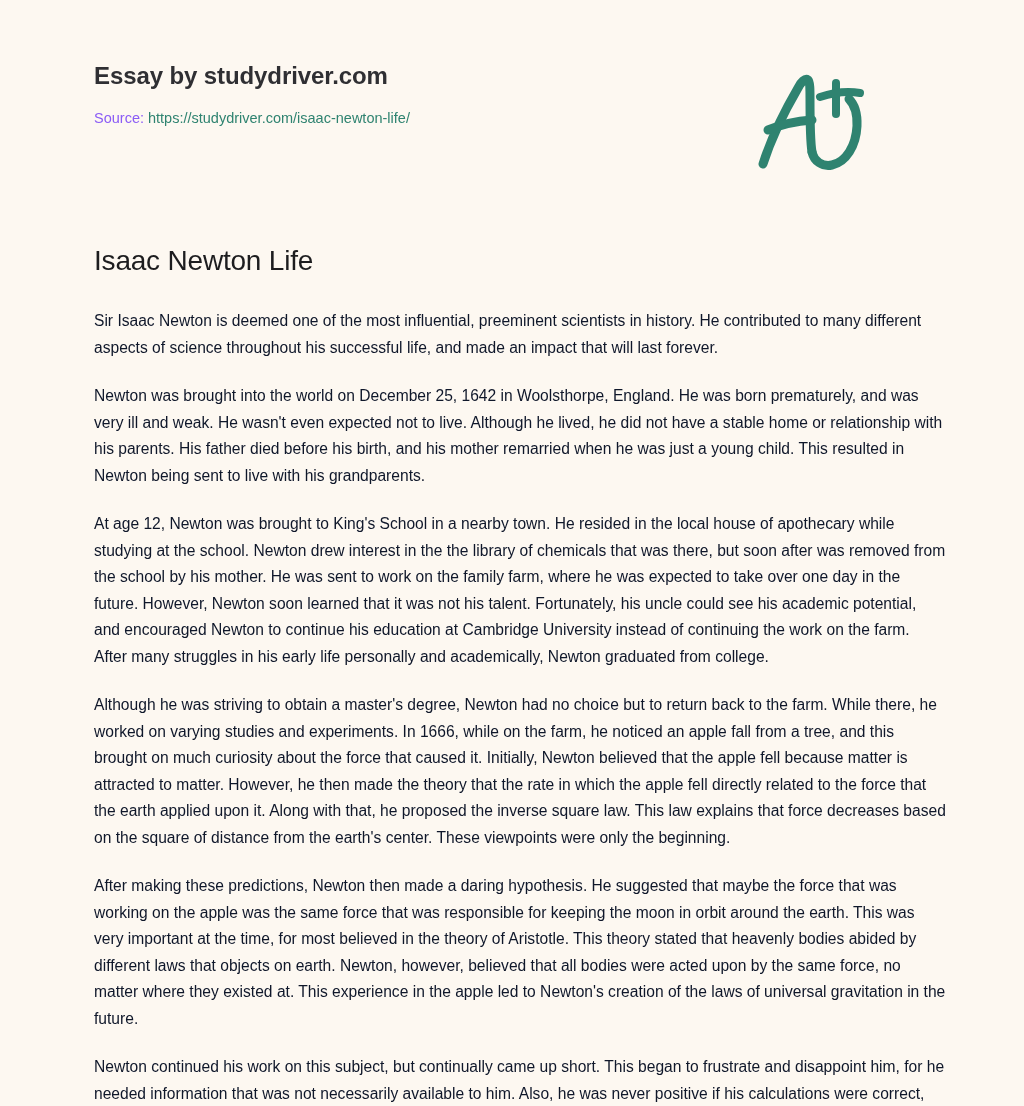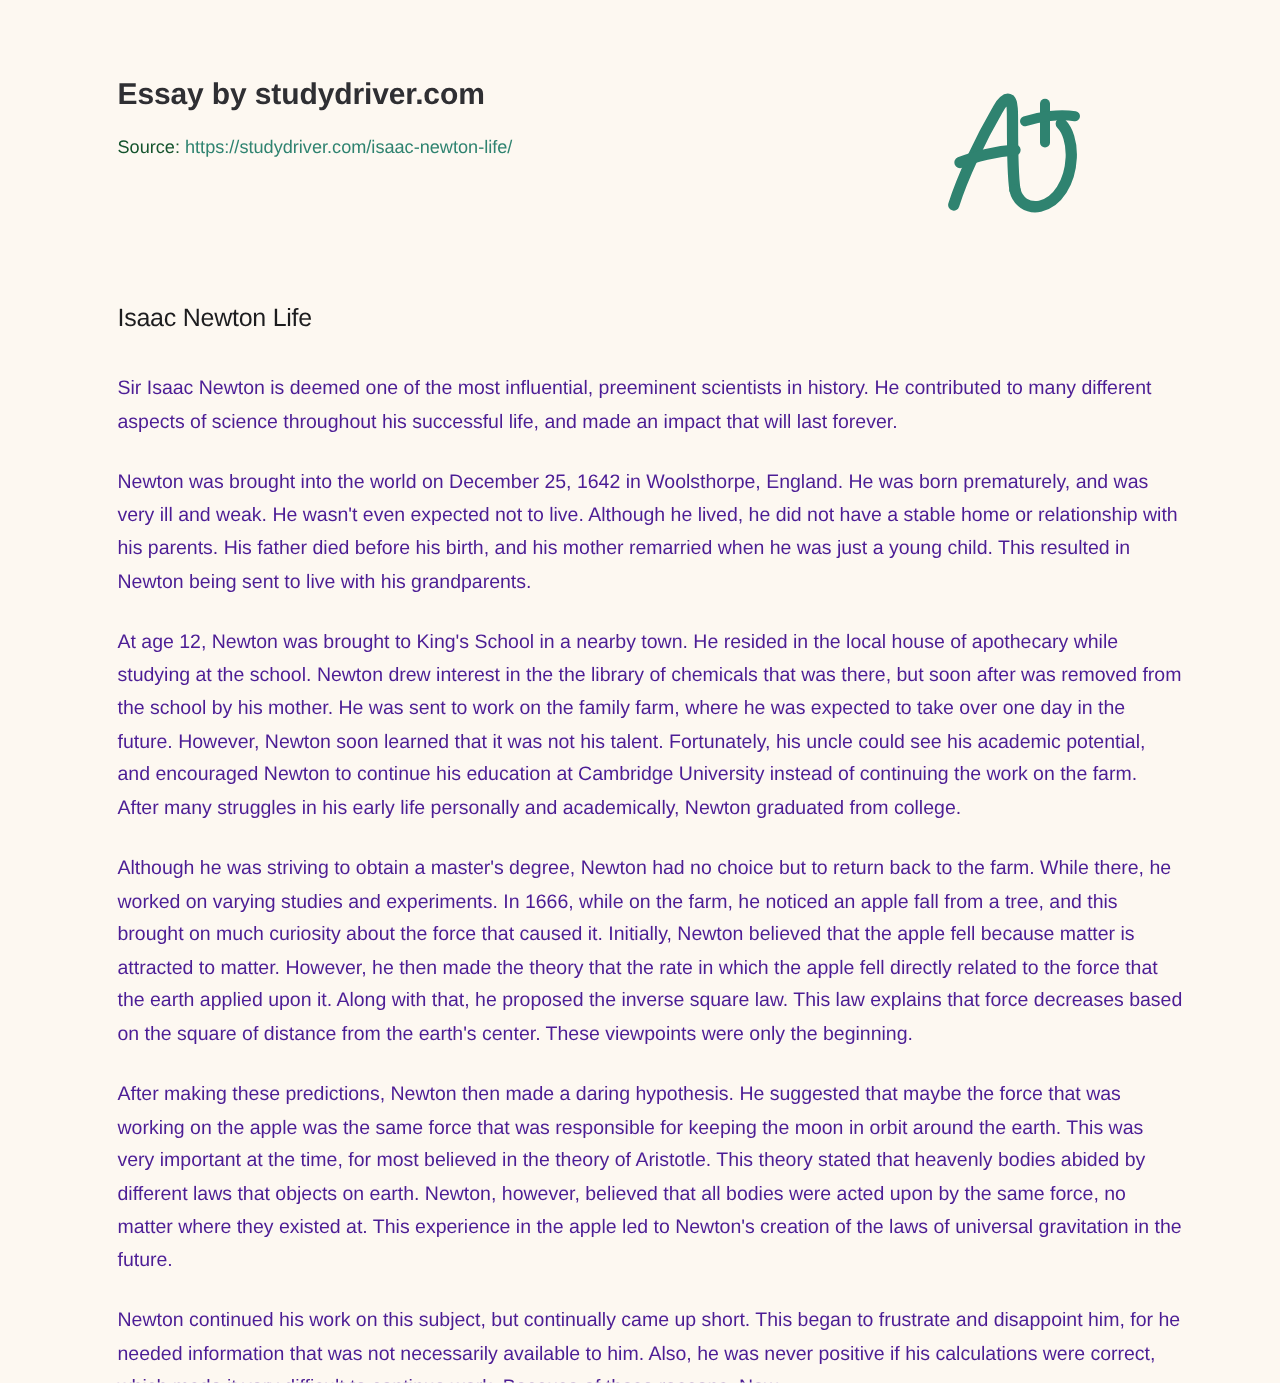--- a/index.html
+++ b/index.html
@@ -46,21 +46,21 @@
     margin: 0;
   }
   .source-line {
     margin-top: 18px;
     font-size: 14.5px;
     color: #9a958f;
     line-height: 1.3;
     white-space: nowrap;
   }
   .source-label {
-    color: #14532d;
+    color: #8b5cf6;
   }
   .source-url {
     color: #2f8370;
     text-decoration: none;
     margin-top: 20px;
   }
 
   
   .logo {
     position: absolute;
@@ -76,31 +76,31 @@
   }
 
   
   .article {
     position: absolute;
     left: 94px;
     top: 243px;
     width: 852px;
   }
   .article-title {
-    font-size: 20px;
+    font-size: 28px;
     font-weight: normal;
     color: #1d1d1f;
     margin: 0 0 30px 0;
     line-height: 1.25;
     letter-spacing: -0.2px;
   }
   .article-body p {
     font-size: 15.6px;
     line-height: 26.5px;
-    color: #4c1d95;
+    color: #0f172a;
     margin: 0 0 22px 0;
     text-align: left;
   }
   .article-body p:last-child {
     margin-bottom: 0;
   }
 </style>
 </head>
 <body>
 

